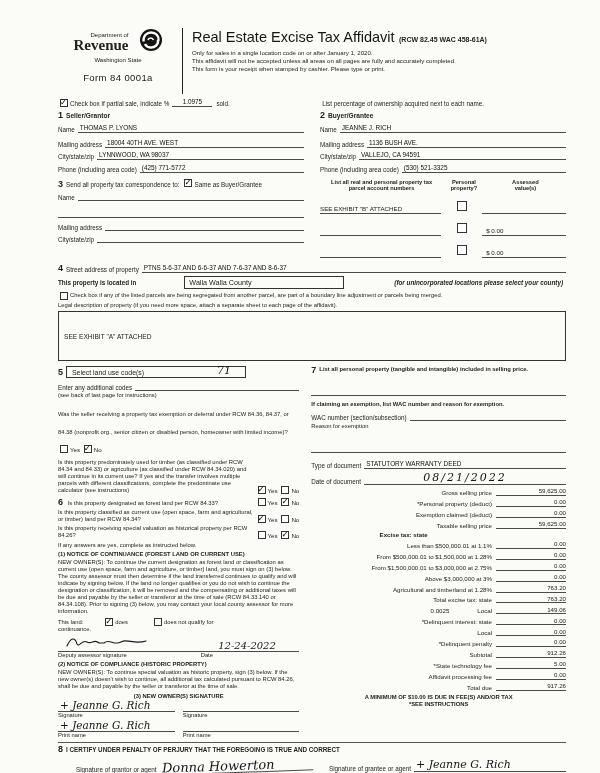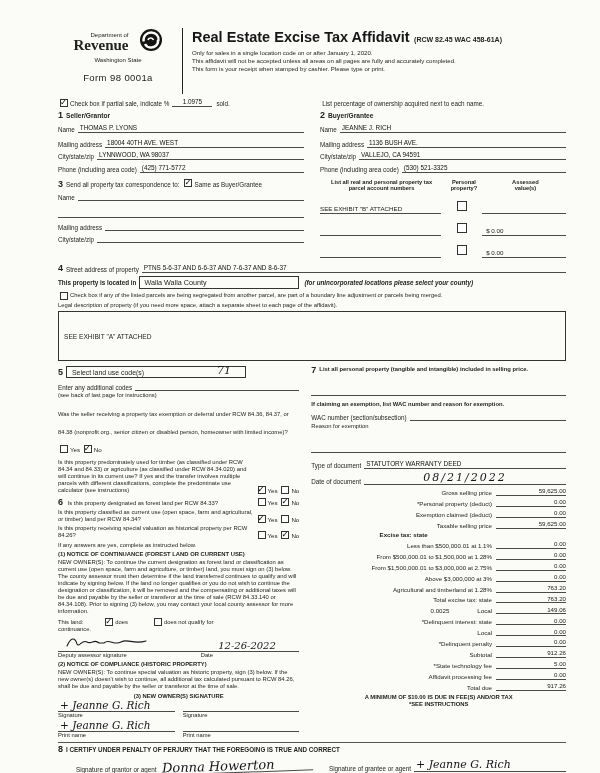--- a/index.html
+++ b/index.html
@@ -12,21 +12,21 @@
   
   .hdr{display:flex;align-items:flex-start;}
   .hdr-left{width:120px;text-align:center;flex:none;}
   .logo-line{display:flex;align-items:center;justify-content:center;gap:10px;}
   .dept-small{font-size:6px;text-align:right;line-height:1;}
   .dept-big{font-family:"Liberation Serif",serif;font-weight:bold;font-size:15px;line-height:1;}
   .wa-state{font-size:6px;margin-top:1px;}
   .form-no{font-size:9.5px;margin-top:9px;letter-spacing:.4px;color:#1c1c1c;}
   .hdr-div{border-left:1.6px solid #222;height:66px;margin:0 9px 0 4px;}
   .hdr-right{flex:1;}
-  .title{font-size:14.5px;font-weight:bold;line-height:1;color:#161616;}
+  .title{font-size:14.5px;font-weight:normal;line-height:1;color:#161616;}
   .title-rcw{font-size:7px;font-weight:bold;}
   .instr{font-size:6.1px;line-height:1.3;margin-top:3px;color:#1e1e1e;}
   
   .cb{display:inline-block;width:6px;height:6px;border:1px solid #333;background:#fff;
       position:relative;vertical-align:-1px;margin:0 2px;flex:none;}
   .cb.checked::after{content:"✓";position:absolute;left:-1px;top:-3px;font-size:8.5px;color:#111;}
   .cb.big{width:8px;height:8px;}
   
   .fld{display:flex;align-items:flex-end;margin-top:3.5px;}
   .lbl{font-size:6.3px;white-space:nowrap;padding-right:3px;color:#1d1d1d;}
@@ -76,21 +76,21 @@
         <span>
           <svg width="24" height="24" viewBox="0 0 24 24">
             <circle cx="12" cy="12" r="11" fill="#141414"></circle>
             <path d="M4.5 13.5 C4 7.5 8 4.5 12 4.5 C17 4.5 20 8 19.5 12.5" stroke="#fbfbf8" stroke-width="2.4" fill="none"></path>
             <path d="M19 12 C19.5 17 15.5 19.8 11.5 19.5 C9 19.3 7 18 6 16" stroke="#fbfbf8" stroke-width="2.4" fill="none"></path>
             <path d="M9 12 C9.5 9.5 13.5 9 14.5 12" stroke="#fbfbf8" stroke-width="1.6" fill="none"></path>
           </svg>
         </span>
       </div>
       <div class="wa-state">Washington State</div>
-      <div class="form-no">Form 98 0001a</div>
+      <div class="form-no">Form 84 0001a</div>
     </div>
     <div class="hdr-div"></div>
     <div class="hdr-right">
       <div>
         <span class="title">Real Estate Excise Tax Affidavit</span>
         <span class="title-rcw">(RCW 82.45 WAC 458-61A)</span>
       </div>
       <div class="instr">
         <div>Only for sales in a single location code on or after January 1, 2020.</div>
         <div>This affidavit will not be accepted unless all areas on all pages are fully and accurately completed.</div>
@@ -212,21 +212,21 @@
       </div>
     </div>
   </div>
 
   <div style="margin-top:6px;">
     <div class="fld" style="margin-top:0;">
       <span class="secnum">4</span>
       <span class="lbl">Street address of property</span>
       <span class="uv">PTNS 5-6-37 AND 6-6-37 AND 7-6-37 AND 8-6-37</span>
     </div>
-    <div class="row" style="margin-top:3px;align-items:center;">
+    <div class="row" style="margin-top:3px;align-items:center;justify-content:space-between;">
       <span class="lbl b">This property is located in</span>
       <span class="county-box">Walla Walla County</span>
       <span class="lbl b it" style="padding-left:5px;">(for unincorporated locations please select your county)</span>
     </div>
     <div class="row" style="margin-top:3px;align-items:flex-start;">
       <span class="cb"></span>
       <span class="p">Check box if any of the listed parcels are being segregated from another parcel, are part of a boundary line adjustment or parcels being merged.</span>
     </div>
     <div class="p" style="margin-top:2.5px;">Legal description of property (if you need more space, attach a separate sheet to each page of the affidavit).</div>
     <div class="legal-box">
@@ -305,21 +305,21 @@
       <div class="p">continuance.</div>
 
       <div class="row" style="margin-top:6px;align-items:flex-end;">
         <span class="uv" style="flex:none;width:55%;position:relative;height:12px;">
           <span style="position:absolute;left:6px;bottom:0;">
             <svg width="86" height="14" viewBox="0 0 86 14">
               <path d="M3 11 C7 2 11 2 13 9 C15 13 18 4 23 7 C28 10 30 3 35 8 L40 8 C45 3 50 11 57 7 C64 3 69 10 82 6" fill="none" stroke="#1a1a1e" stroke-width="1.1" stroke-linecap="round"></path>
             </svg>
           </span>
         </span>
-        <span class="uv hw" style="font-size:10px;line-height:11px;text-align:center;">12-26-2022</span>
+        <span class="uv hw" style="font-size:10px;line-height:11px;text-align:center;">12-24-2022</span>
       </div>
       <div class="row">
         <span class="siglbl" style="width:55%;">Deputy assessor signature</span>
         <span class="siglbl" style="padding-left:10px;">Date</span>
       </div>
 
       <div class="p b" style="margin-top:3px;">(2) NOTICE OF COMPLIANCE (HISTORIC PROPERTY)</div>
       <div class="p" style="margin-top:1px;">NEW OWNER(S): To continue special valuation as historic property, sign (3) below. If the new owner(s) doesn't wish to continue, all additional tax calculated pursuant to RCW 84.26, shall be due and payable by the seller or transferor at the time of sale.</div>
 
       <div class="p b center" style="margin-top:2.5px;">(3) NEW OWNER(S) SIGNATURE</div>

